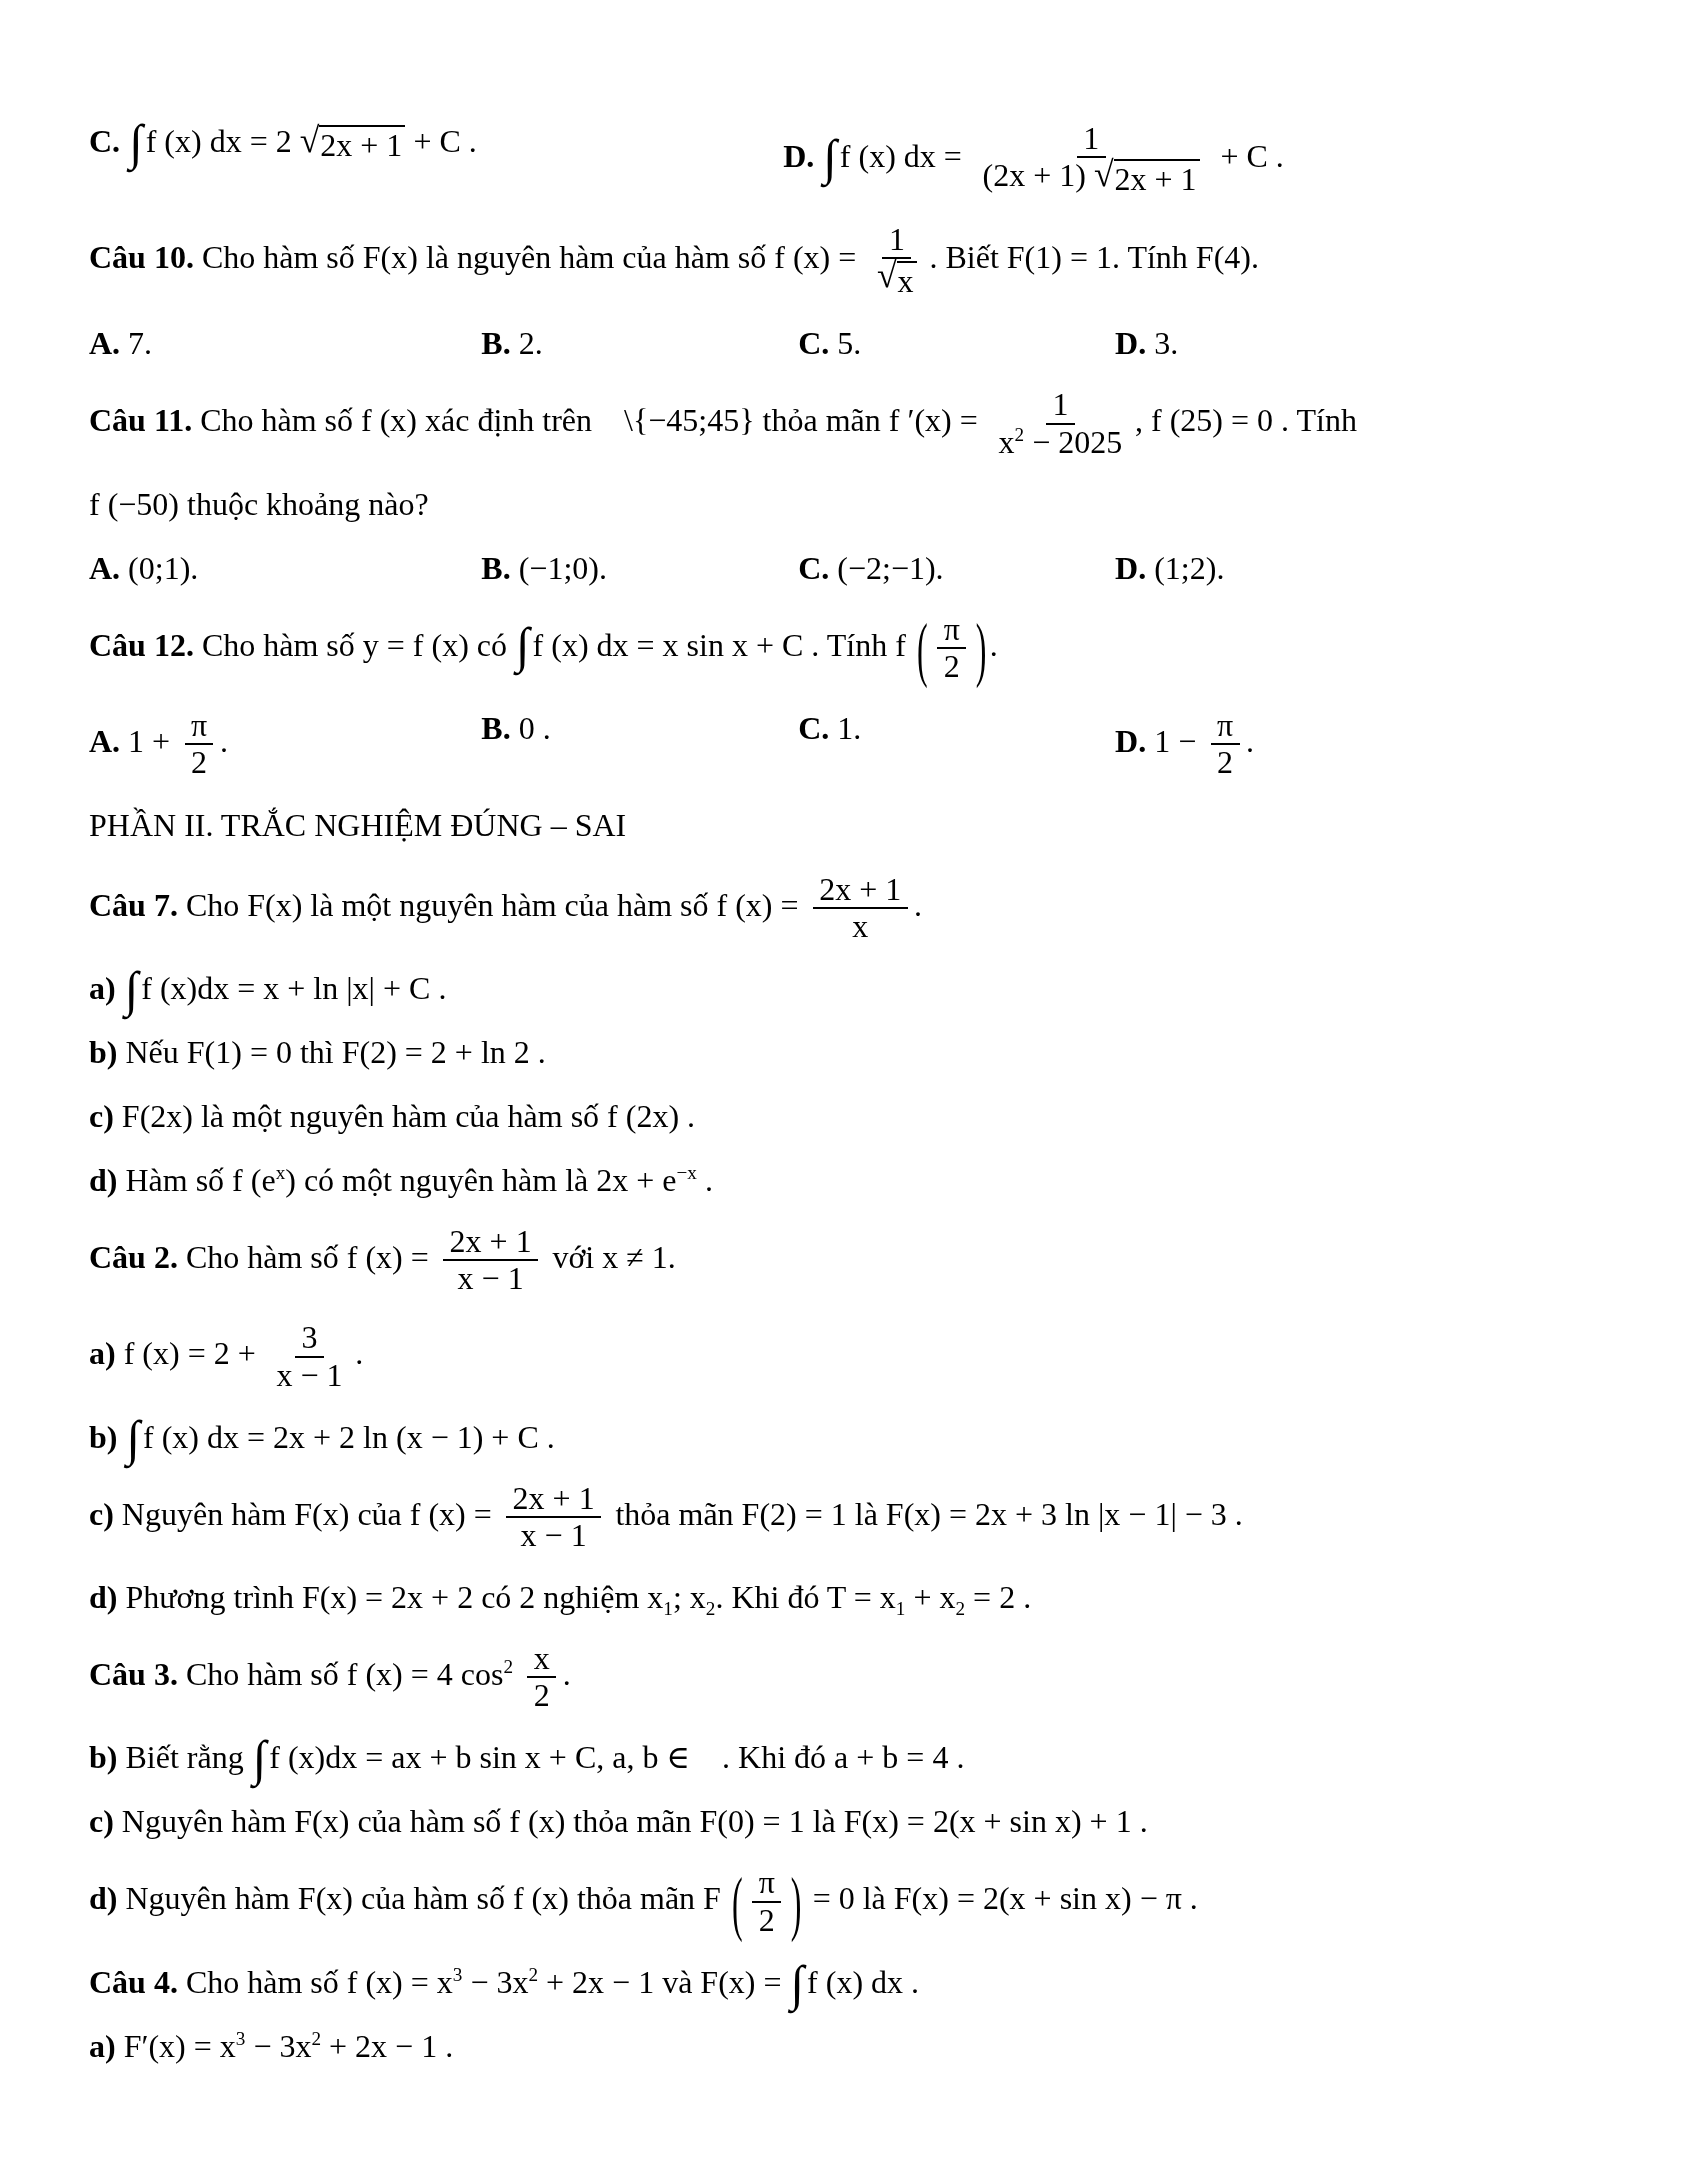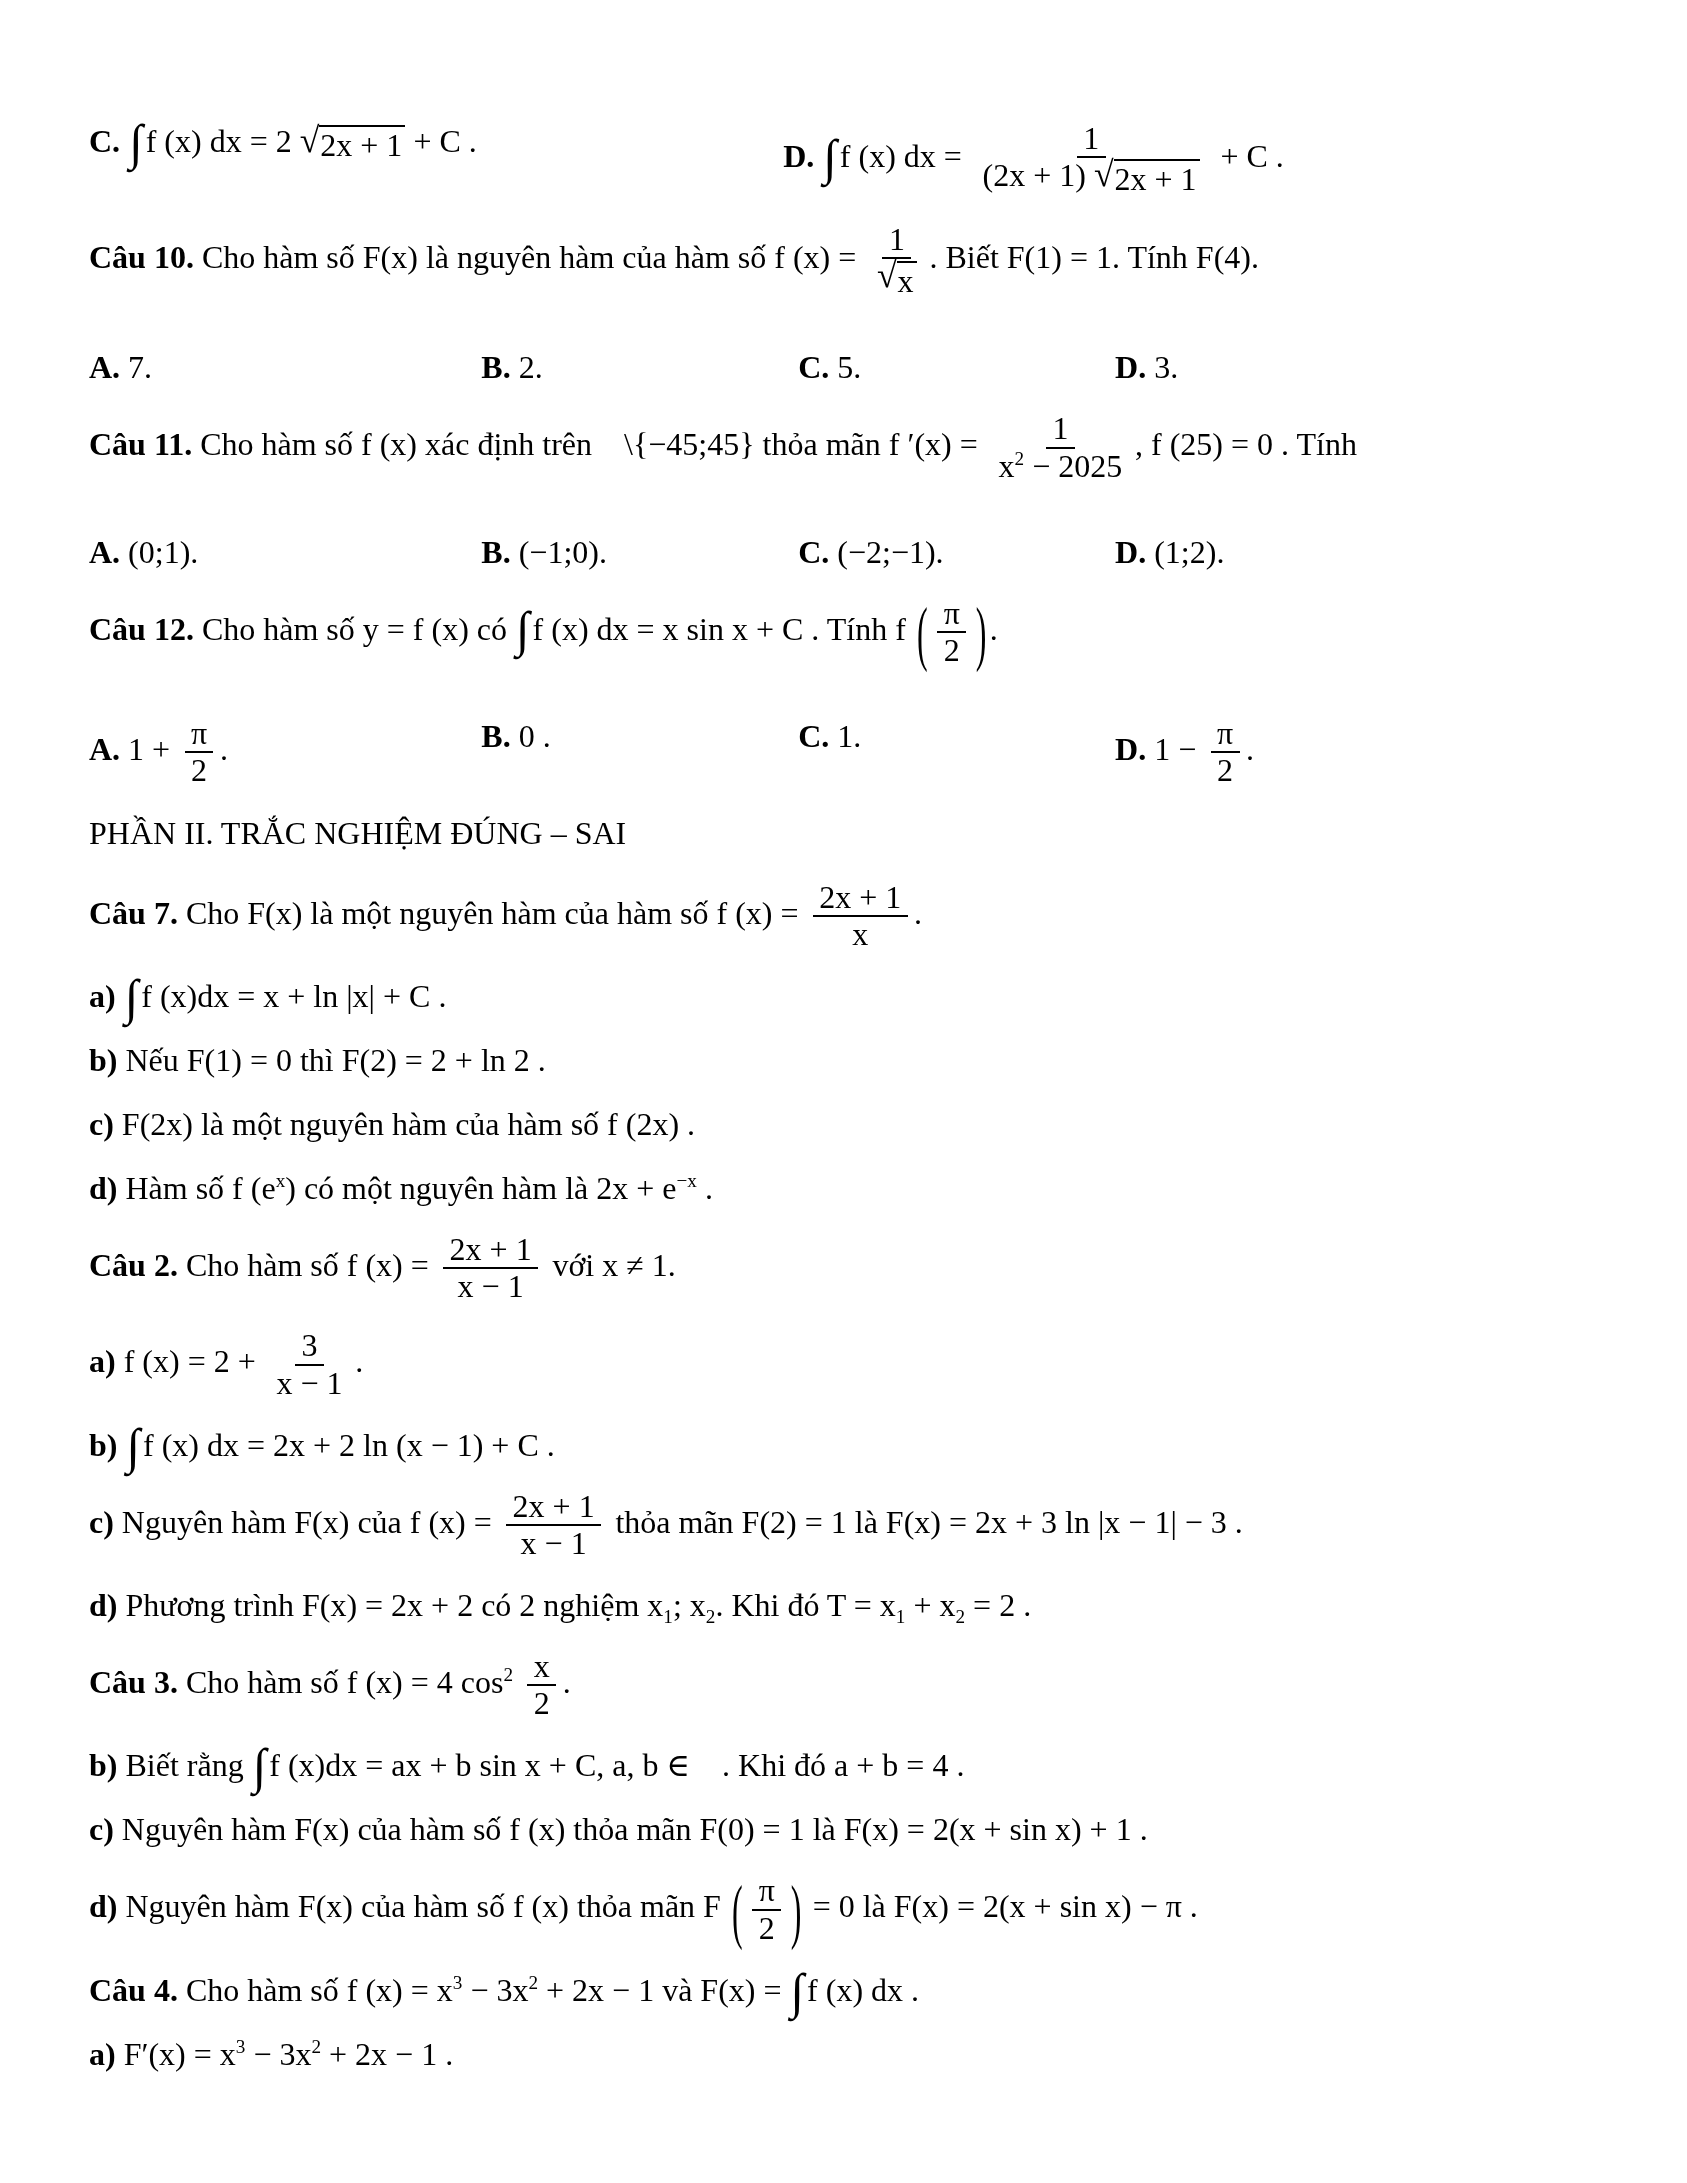--- a/index.html
+++ b/index.html
@@ -9,21 +9,21 @@
     font-family:"Liberation Serif","DejaVu Serif",serif;
     font-size:32px;line-height:1.25;
     overflow:hidden;
   }
   .page{box-sizing:border-box;width:1687px;height:2183px;padding:121px 89px 0 89px;}
   .para{margin:8px 0 24px 0;}
   .heading{font-weight:400;margin:4.8px 0 27px 0;}
   .lbl{font-weight:700;}
   .optrow{display:grid;margin:0 0 24px 0;align-items:start;}
   .cols2{grid-template-columns:46% auto;}
-  .cols4{grid-template-columns:26% 21% 21% auto;margin-top:48px;}
+  .cols4{grid-template-columns:26% 21% 21% auto;}
   .opt{white-space:nowrap;}
   
   .frac{display:inline-flex;flex-direction:column;align-items:center;vertical-align:middle;
         margin:0 6.4px;line-height:1.1;text-align:center;}
   .num{border-bottom:2.4px solid #000;padding:0 6.4px;}
   .den{padding:0 6.4px;}
   .sqrt{display:inline-flex;align-items:flex-start;vertical-align:middle;}
   .rad{font-size:1.12em;line-height:1.0;margin-top:-2.4px;}
   .radbody{border-top:2.4px solid #000;padding:0 3.2px 0 0.8px;line-height:1.15;}
   .intg{font-size:1.55em;line-height:0;vertical-align:-0.14em;padding:0 3.2px 0 0.8px;}
@@ -63,20 +63,21 @@
       <span class="opt"><span class="lbl">A. </span>7.</span>
       <span class="opt"><span class="lbl">B. </span>2.</span>
       <span class="opt"><span class="lbl">C. </span>5.</span>
       <span class="opt"><span class="lbl">D. </span>3.</span>
     </div>
 
   <div class="para"><span class="lbl">Câu 11.</span> Cho hàm số f (x) xác định trên &nbsp;&nbsp;&nbsp;\{−45;45} thỏa mãn f ′(x) = <span class="frac">
         <span class="num">1</span>
         <span class="den">x<sup>2</sup> − 2025</span>
       </span>, f (25) = 0 . Tính</div>
+  <div class="para">f (−50) thuộc khoảng nào?</div>
   <div class="optrow cols4">
       <span class="opt"><span class="lbl">A. </span>(0;1).</span>
       <span class="opt"><span class="lbl">B. </span>(−1;0).</span>
       <span class="opt"><span class="lbl">C. </span>(−2;−1).</span>
       <span class="opt"><span class="lbl">D. </span>(1;2).</span>
     </div>
 
   <div class="para"><span class="lbl">Câu 12.</span> Cho hàm số y = f (x) có <span class="intg">∫</span>f (x) dx = x sin x + C . Tính f <span class="bgroup">
         <span class="bp">(</span>
         <span class="bpc"><span class="frac">

